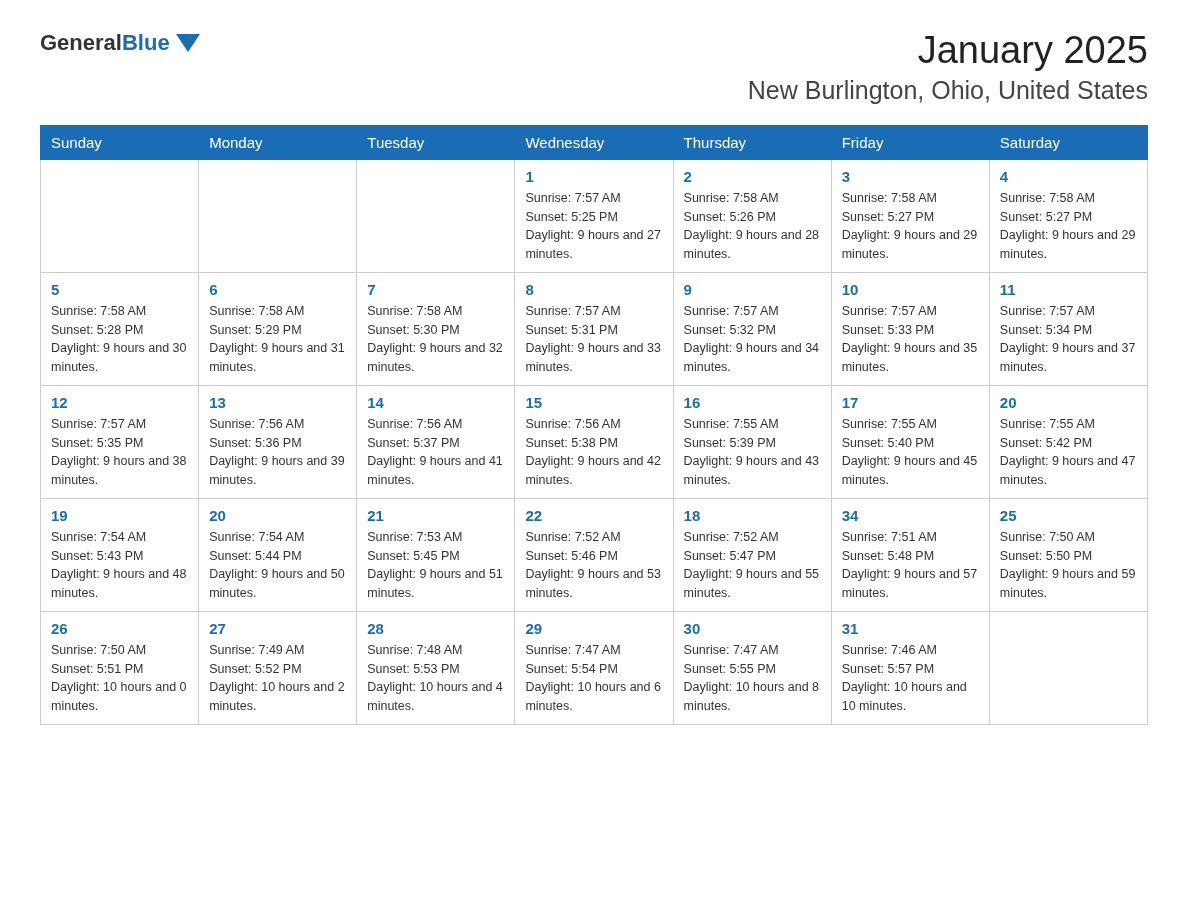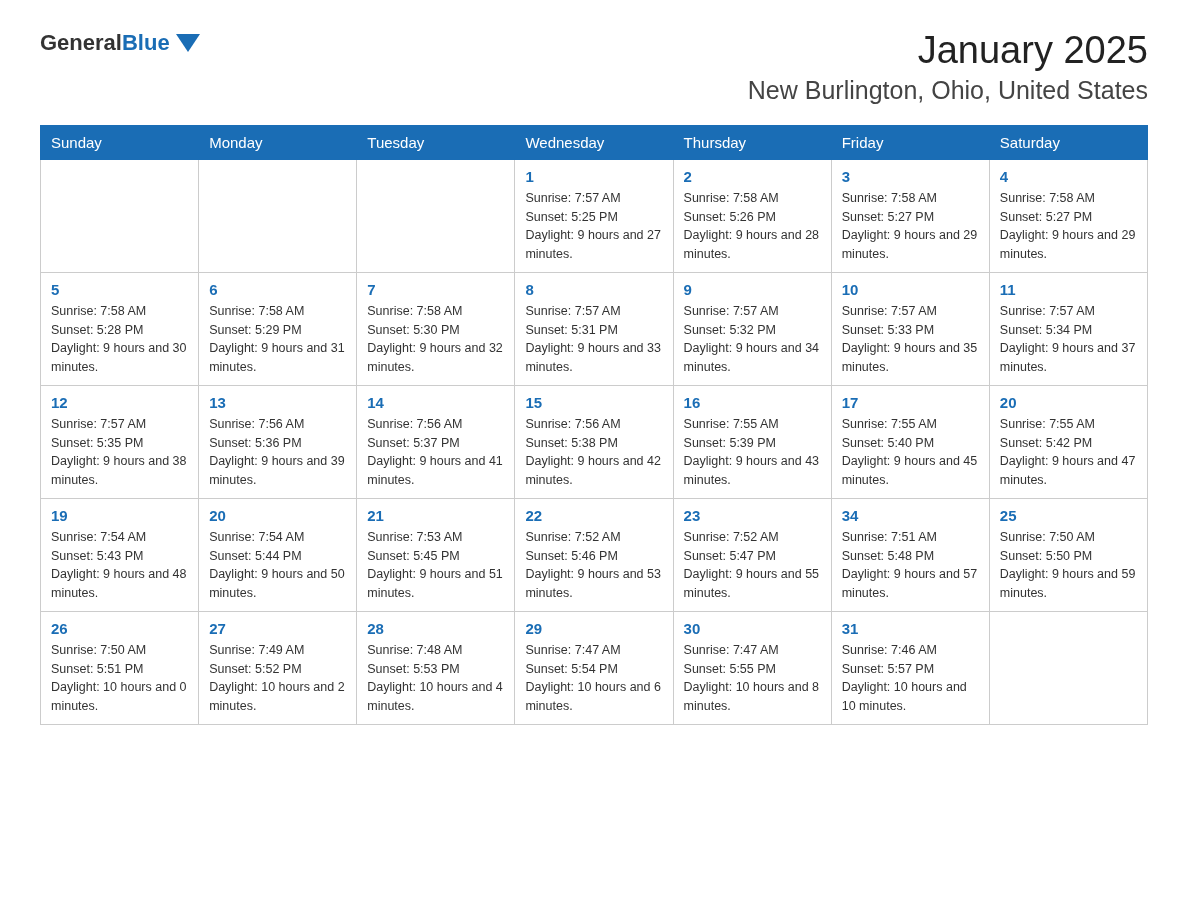--- a/index.html
+++ b/index.html
@@ -215,21 +215,21 @@
         </td>
         <td>
           <span class="day-num">21</span>
           <div class="day-info">Sunrise: 7:53 AM<br>Sunset: 5:45 PM<br>Daylight: 9 hours and 51 minutes.</div>
         </td>
         <td>
           <span class="day-num">22</span>
           <div class="day-info">Sunrise: 7:52 AM<br>Sunset: 5:46 PM<br>Daylight: 9 hours and 53 minutes.</div>
         </td>
         <td>
-          <span class="day-num">23</span>
+          <span class="day-num">18</span>
           <div class="day-info">Sunrise: 7:52 AM<br>Sunset: 5:47 PM<br>Daylight: 9 hours and 55 minutes.</div>
         </td>
         <td>
           <span class="day-num">34</span>
           <div class="day-info">Sunrise: 7:51 AM<br>Sunset: 5:48 PM<br>Daylight: 9 hours and 57 minutes.</div>
         </td>
         <td>
           <span class="day-num">25</span>
           <div class="day-info">Sunrise: 7:50 AM<br>Sunset: 5:50 PM<br>Daylight: 9 hours and 59 minutes.</div>
         </td>

